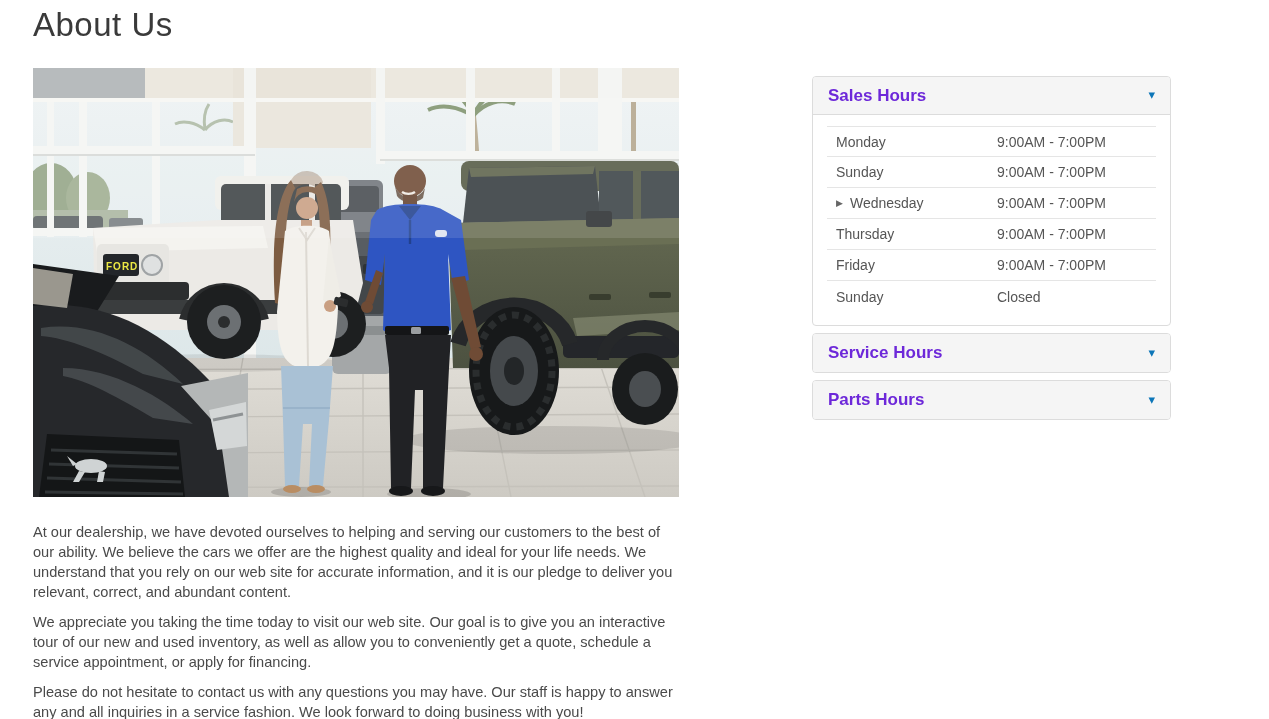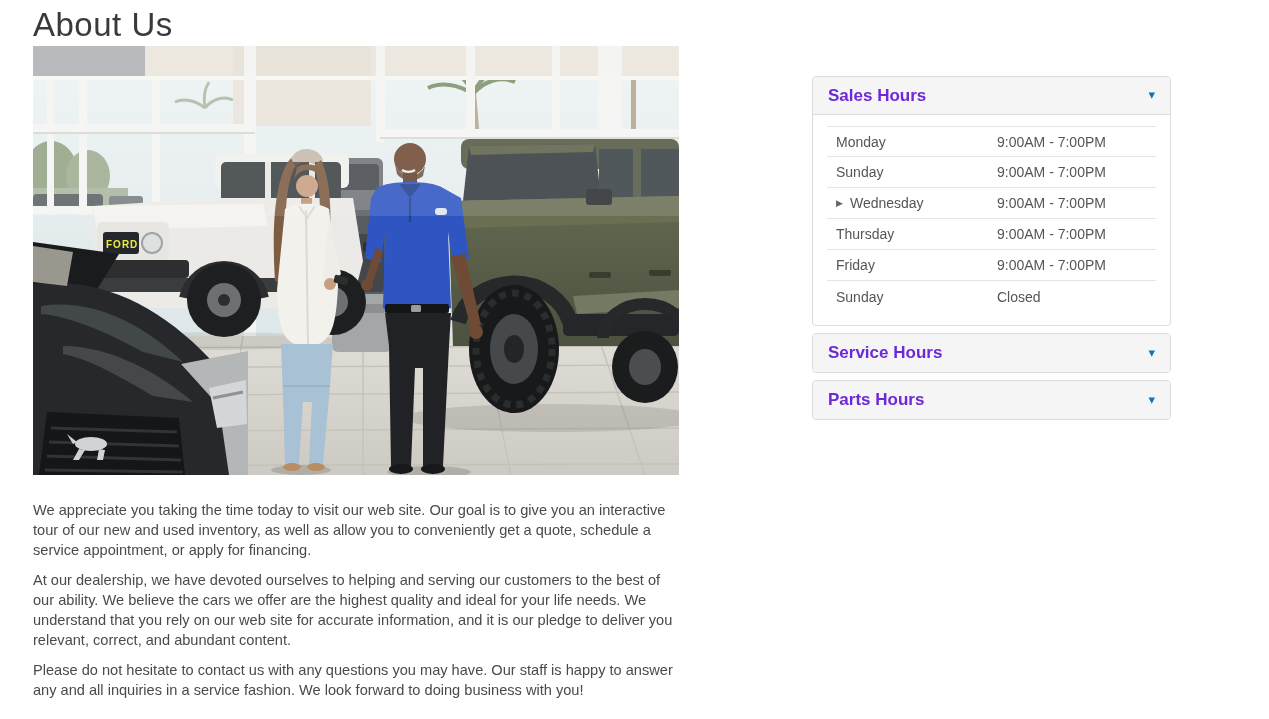--- a/index.html
+++ b/index.html
@@ -4,21 +4,21 @@
 <style>
   * { margin:0; padding:0; box-sizing:border-box; }
   html,body { width:1269px; height:719px; background:#ffffff;
               font-family:"Liberation Sans", sans-serif; overflow:hidden; }
   .stage { position:relative; width:1269px; height:719px; background:#fff; }
 
   
   .main-col { position:absolute; left:33px; top:0; width:652px; }
   .page-title { font-size:33px; font-weight:500; color:#3a3a3a; letter-spacing:.5px;
                 margin-top:6px; line-height:38px; }
-  .photo-wrap { margin-top:2px; width:646px; height:429px; overflow:hidden; background:#be185d; }
+  .photo-wrap { margin-top:24px; width:646px; height:429px; overflow:hidden; background:#be185d; }
   .photo-wrap svg { display:block; }
   .copy { margin-top:25px; width:652px; }
   .copy p { font-size:14.6px; line-height:20px; color:#4a4a4a; margin:0 0 10px 0; }
 
   
   .sidebar { position:absolute; left:812px; top:76px; width:359px; }
   .panel { border:1px solid #dcdcdc; border-radius:4px; background:#fff;
            margin-bottom:7px; overflow:hidden; }
   .panel-header { background:#f5f5f5; height:38px; padding:0 15px; display:flex;
                   align-items:center; justify-content:space-between; cursor:pointer; }
@@ -247,22 +247,22 @@
           <path d="M352,267 L418,267 L416,300 L410,420 L390,420 L390,322 L382,322 L378,420 L358,420 L356,300 Z" fill="#212225"></path>
           <ellipse cx="368" cy="423" rx="12" ry="5" fill="#17181a"></ellipse>
           <ellipse cx="400" cy="423" rx="12" ry="5" fill="#17181a"></ellipse>
         </g>
 
         <rect x="0" y="30" width="646" height="140" fill="#ffffff" opacity=".12"></rect>
       </svg>
     </div>
 
     <div class="copy">
+      <p>At our dealership, we have devoted ourselves to helping and serving our customers to the best of our ability. We believe the cars we offer are the highest quality and ideal for your life needs. We understand that you rely on our web site for accurate information, and it is our pledge to deliver you relevant, correct, and abundant content.</p>
       <p>We appreciate you taking the time today to visit our web site. Our goal is to give you an interactive tour of our new and used inventory, as well as allow you to conveniently get a quote, schedule a service appointment, or apply for financing.</p>
-      <p>At our dealership, we have devoted ourselves to helping and serving our customers to the best of our ability. We believe the cars we offer are the highest quality and ideal for your life needs. We understand that you rely on our web site for accurate information, and it is our pledge to deliver you relevant, correct, and abundant content.</p>
       <p>Please do not hesitate to contact us with any questions you may have. Our staff is happy to answer any and all inquiries in a service fashion. We look forward to doing business with you!</p>
     </div>
   </div>
 
   <div class="sidebar">
 
     <div class="panel expanded">
       <div class="panel-header">
         <span class="panel-title">Sales Hours</span>
         <span class="caret">▾</span>

